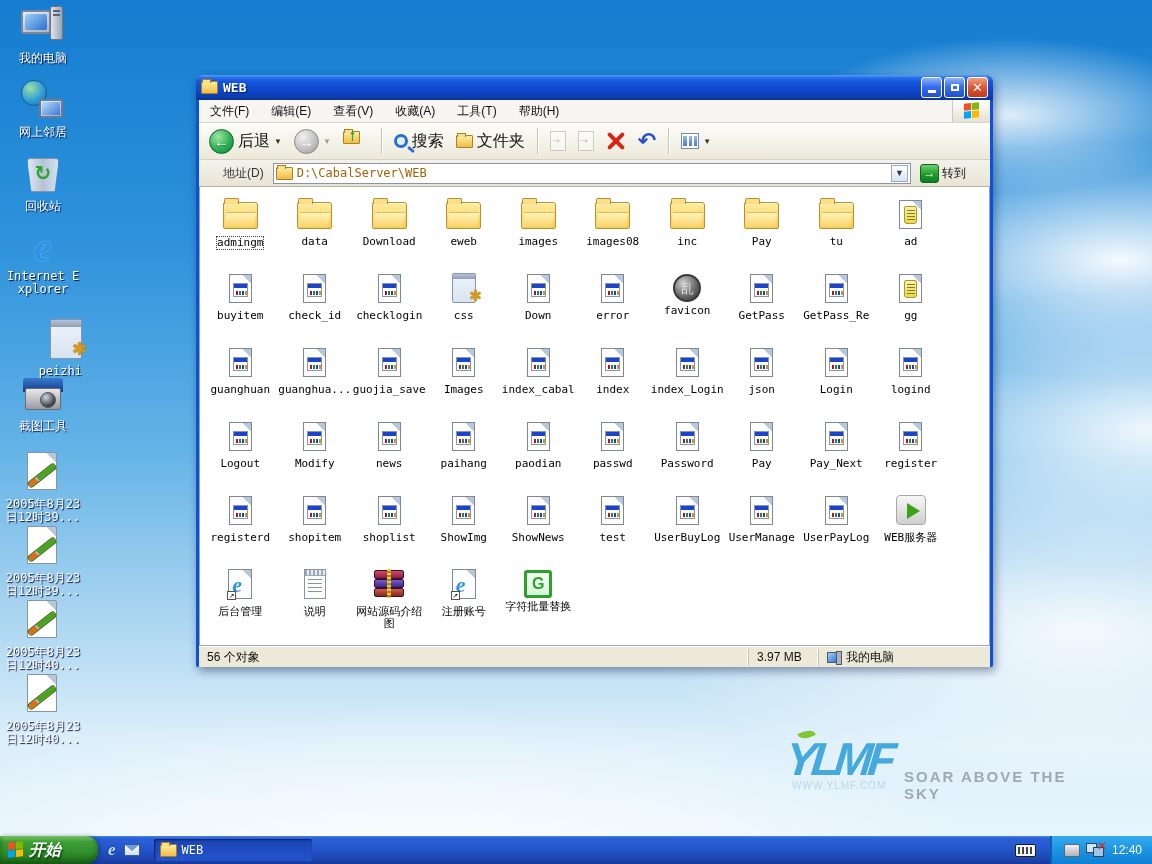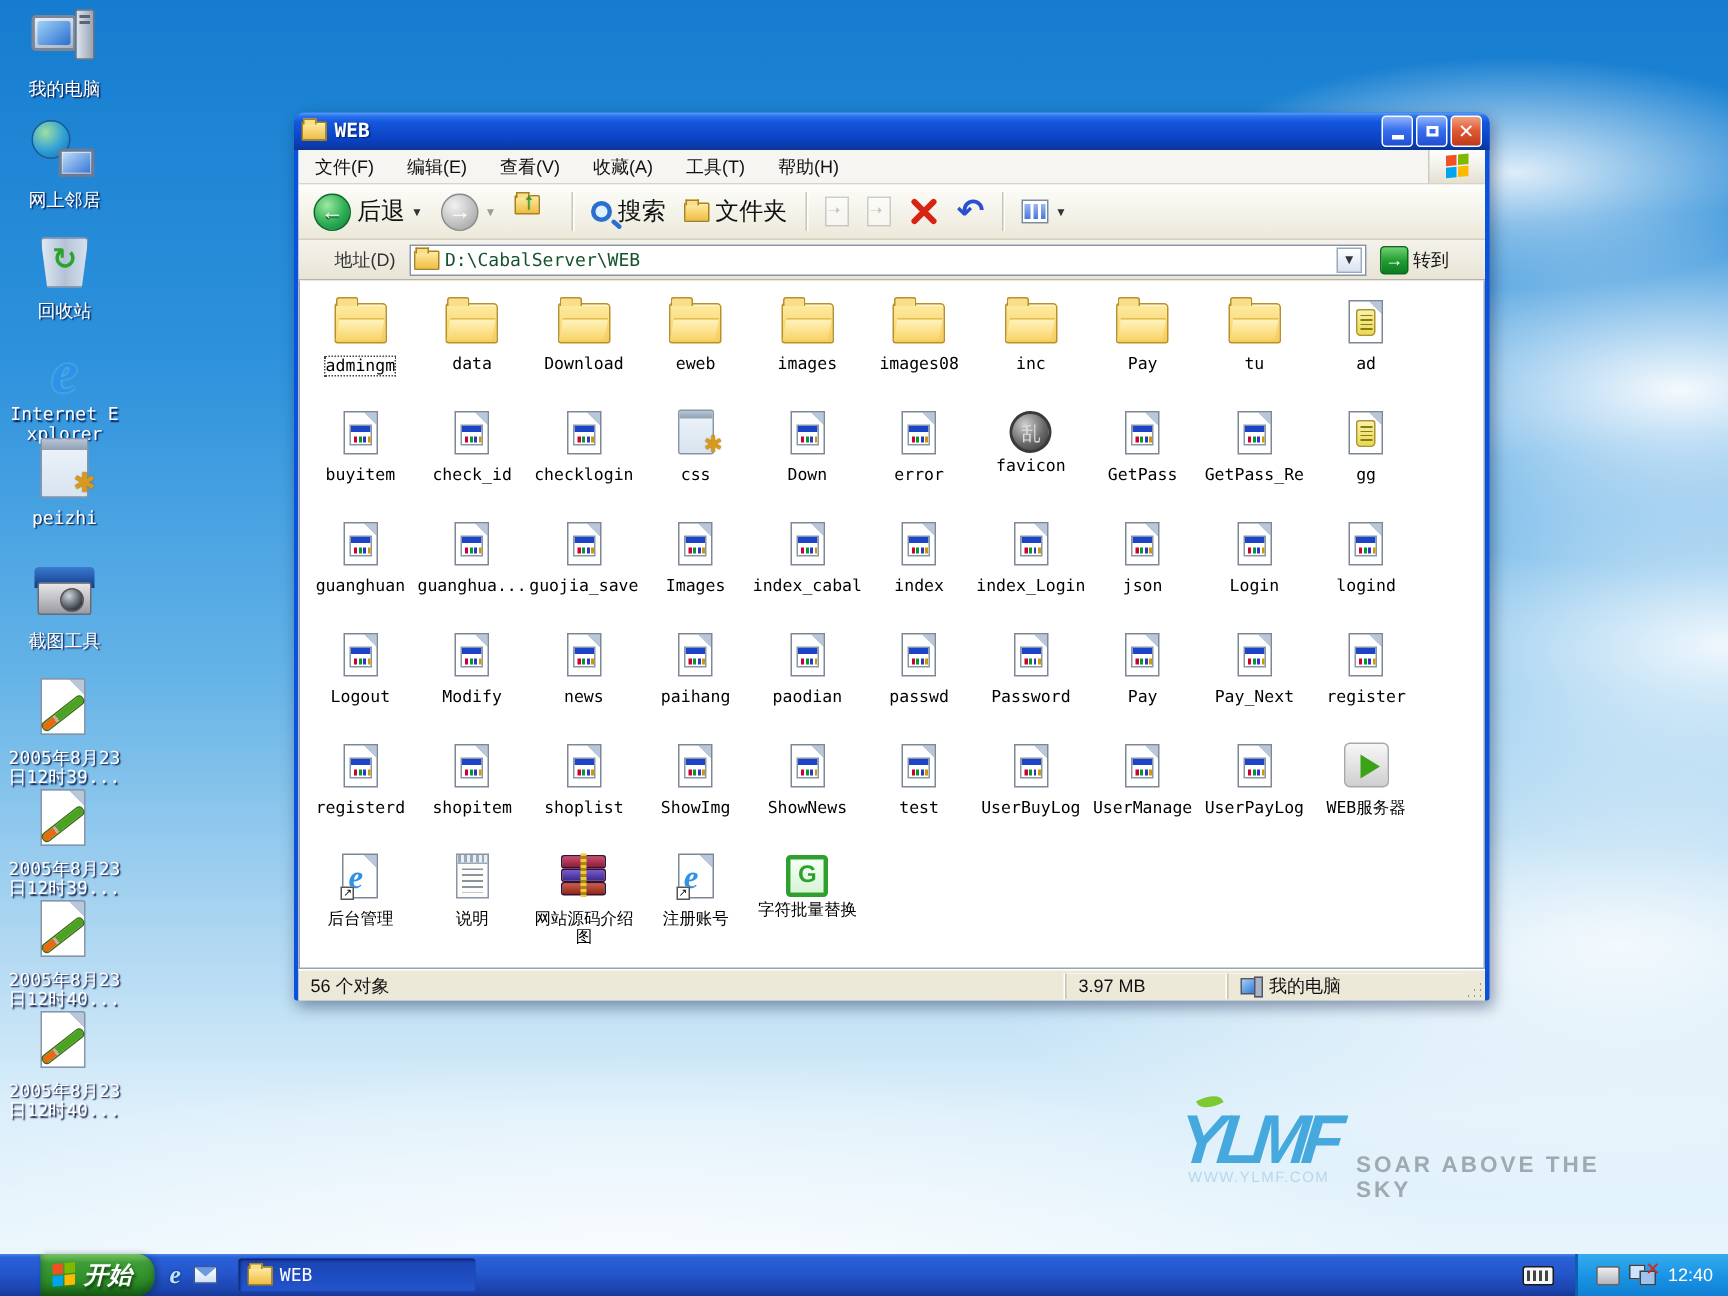--- a/index.html
+++ b/index.html
@@ -137,21 +137,21 @@
       background:#d82414; border-radius:2px; }
   .delx::before { transform:rotate(45deg);} .delx::after { transform:rotate(-45deg);}
   .undo { font-size:22px; line-height:20px; color:#2a4fd0; font-weight:bold; }
   .views { width:18px; height:16px; border:1px solid #7a8aa0; background:#fff; padding:2px 1px; display:flex; gap:2px; }
   .views b { flex:1; background:linear-gradient(180deg,#9ab8f0,#4a78d8); }
 
   .addressbar { height:27px; background:linear-gradient(180deg,#f4f2ea,#e8e5d6); border-bottom:1px solid #b8b4a4;
       display:flex; align-items:center; padding:0 20px; gap:5px; }
   .addr-label { font-size:12px; color:#333; padding:0 4px; }
   .addr-box { flex:1; height:21px; background:#fff; border:1px solid #8a94a8; display:flex; align-items:center; padding:0 2px; }
-  .addr-text { flex:1; font-size:12px; color:#14532d; margin-left:4px;
+  .addr-text { flex:1; font-size:12px; color:#a16207; margin-left:4px;
       font-family:"DejaVu Sans Mono","Liberation Mono",monospace; }
   .addr-drop { width:17px; height:17px; background:linear-gradient(180deg,#fff,#d8e2f0); border:1px solid #9ab;
       font-size:9px; color:#334; display:flex; align-items:center; justify-content:center; cursor:pointer; }
   .go-btn { display:flex; align-items:center; gap:3px; padding:0 4px; cursor:pointer; }
   .go-sq { width:19px; height:19px; border-radius:3px; background:linear-gradient(180deg,#6fcf6f,#1f9b2f 55%,#0e7c24);
       border:1px solid #0a6b1a; color:#fff; font-weight:bold; font-size:12px; display:flex; align-items:center; justify-content:center; }
   .go-label { font-size:12px; color:#111; }
 
   .filearea { flex:1; background:#fff; border:1px solid #9aa4b0; border-top:none; overflow:hidden; min-height:0; }
   #file-grid { display:grid; grid-template-columns:repeat(10,74.5px); padding:5px 0 0 3px; }
@@ -224,44 +224,44 @@
 
   .mini-folder { display:inline-block; position:relative; width:17px; height:13px;
       background:linear-gradient(180deg,#fdeca2,#f0bd45); border:1px solid #a8821c; border-radius:1px; }
   .mini-folder::before { content:""; position:absolute; top:-3px; left:0; width:7px; height:3px;
       background:#fadf8b; border:1px solid #a8821c; border-bottom:none; }
 
   .statusbar { height:21px; background:#ece9d8; border-top:1px solid #fff; display:flex; align-items:center;
       font-size:12px; color:#111; }
   .st-sec { padding:0 8px; height:17px; line-height:17px; }
   .st-objects { flex:1; }
-  .st-size { width:108px; border-left:1px solid #c8c4b4; box-shadow:-1px 0 0 #fff; }
+  .st-size { width:70px; border-left:1px solid #c8c4b4; box-shadow:-1px 0 0 #fff; }
   .st-loc { width:158px; border-left:1px solid #c8c4b4; box-shadow:-1px 0 0 #fff; display:flex; align-items:center; gap:4px; }
   .st-computer { display:inline-block; position:relative; width:15px; height:13px; }
   .st-computer::before { content:""; position:absolute; left:0; top:1px; width:10px; height:9px;
       background:linear-gradient(140deg,#9fd1f7,#2a6fd0); border:1px solid #556; }
   .st-computer::after { content:""; position:absolute; right:0; top:0; width:4px; height:12px;
       background:#aab4c4; border:1px solid #556; }
   .grip { width:14px; height:17px; align-self:flex-end;
       background:
         radial-gradient(circle 1.5px at 11px 14px,#9a9684 40%,transparent 45%),
         radial-gradient(circle 1.5px at 7px 14px,#9a9684 40%,transparent 45%),
         radial-gradient(circle 1.5px at 11px 10px,#9a9684 40%,transparent 45%),
         radial-gradient(circle 1.5px at 11px 6px,#9a9684 40%,transparent 45%),
         radial-gradient(circle 1.5px at 7px 10px,#9a9684 40%,transparent 45%),
         radial-gradient(circle 1.5px at 3px 14px,#9a9684 40%,transparent 45%); }
 
   
   .taskbar { position:absolute; left:0; bottom:0; width:1152px; height:28px;
       background:linear-gradient(180deg,#4a86e8 0%,#2a60d8 8%,#2456cc 45%,#1c44ae 85%,#16389a 100%);
       display:flex; align-items:center; }
-  .start-btn { width:76px; height:28px; border-radius:0 12px 12px 0; display:flex; align-items:center; gap:5px;
+  .start-btn { width:98px; height:28px; border-radius:0 12px 12px 0; display:flex; align-items:center; gap:5px;
       padding-left:8px; cursor:pointer;
       background:linear-gradient(180deg,#7ec86a 0%,#3f9e37 20%,#2f8f2a 60%,#1e701c 100%);
-      box-shadow:inset 0 -3px 6px rgba(0,40,0,.4), 2px 0 4px rgba(0,20,0,.3);margin-left:27px; }
+      box-shadow:inset 0 -3px 6px rgba(0,40,0,.4), 2px 0 4px rgba(0,20,0,.3); }
   .start-label { color:#fff; font-size:16px; font-weight:bold; font-style:italic; text-shadow:1px 2px 2px rgba(0,40,0,.7); }
   .ql { display:flex; align-items:center; gap:8px; padding:0 10px; }
   .ql-ie { font-family:"Liberation Serif",serif; font-style:italic; font-weight:bold; font-size:17px; color:#bfe2ff;
       text-shadow:0 0 2px #07306e; cursor:pointer; }
   .ql-oe { position:relative; width:16px; height:12px; background:linear-gradient(180deg,#fff,#cfe0f4);
       border:1px solid #3a5a9a; cursor:pointer; }
   .ql-oe::after { content:""; position:absolute; left:0; top:0; border-left:7px solid transparent;
       border-right:7px solid transparent; border-top:6px solid #6a9ae0; }
   .task-btn { margin-left:4px; width:158px; height:22px; border-radius:2px; display:flex; align-items:center; gap:5px;
       padding:0 6px; cursor:pointer; background:linear-gradient(180deg,#1a44b0,#1e4cc0 50%,#2454cc);
@@ -286,21 +286,21 @@
 </head>
 <body>
 
 <div class="desktop">
 
   <div id="desktop-icons">
       <div class="dk-item" style="top: 6px;"><span class="ic-wrap"><i class="dk-computer"><i class="mon"></i><i class="tower"></i></i></span><span class="dk-label">我的电脑</span></div>
       <div class="dk-item" style="top: 80px;"><span class="ic-wrap"><i class="dk-network"><i class="globe"></i><i class="mon2"></i></i></span><span class="dk-label">网上邻居</span></div>
       <div class="dk-item" style="top: 154px;"><span class="ic-wrap"><i class="dk-recycle"><i class="bin"></i><span class="rec">↻</span></i></span><span class="dk-label">回收站</span></div>
       <div class="dk-item" style="top: 228px;"><span class="ic-wrap"><i class="dk-ie">e</i></span><span class="dk-label">Internet Explorer</span></div>
-      <div class="dk-item" style="top: 292px;"><span class="ic-wrap"><i class="dk-config"></i></span><span class="dk-label">peizhi</span></div>
+      <div class="dk-item" style="top: 319px; text-align: right;"><span class="ic-wrap"><i class="dk-config"></i></span><span class="dk-label">peizhi</span></div>
       <div class="dk-item" style="top: 376px;"><span class="ic-wrap"><i class="dk-camera"><i class="cam-body"></i><i class="lens"></i></i></span><span class="dk-label">截图工具</span></div>
       <div class="dk-item" style="top: 450px;"><span class="ic-wrap"><i class="dk-paint"><i class="pg"></i><i class="brush"></i></i></span><span class="dk-label">2005年8月23日12时39...</span></div>
       <div class="dk-item" style="top: 524px;"><span class="ic-wrap"><i class="dk-paint"><i class="pg"></i><i class="brush"></i></i></span><span class="dk-label">2005年8月23日12时39...</span></div>
       <div class="dk-item" style="top: 598px;"><span class="ic-wrap"><i class="dk-paint"><i class="pg"></i><i class="brush"></i></i></span><span class="dk-label">2005年8月23日12时40...</span></div>
       <div class="dk-item" style="top: 672px;"><span class="ic-wrap"><i class="dk-paint"><i class="pg"></i><i class="brush"></i></i></span><span class="dk-label">2005年8月23日12时40...</span></div>
     </div>
 
   <div class="wm">
     <div class="wm-logo">YLMF</div>
     <div class="wm-site">WWW.YLMF.COM</div>

